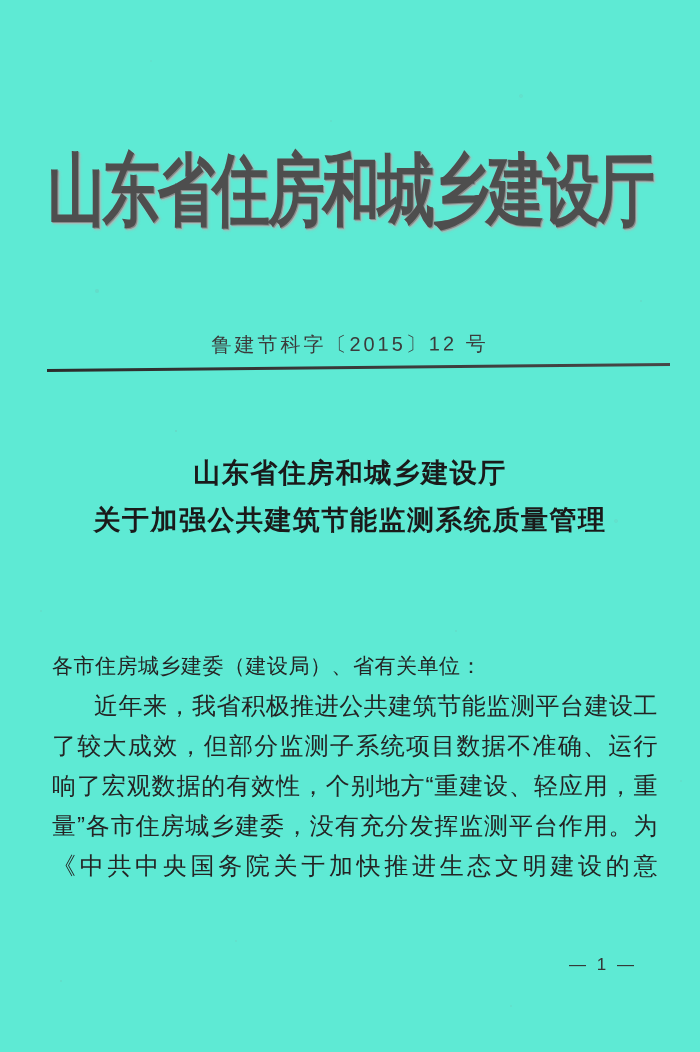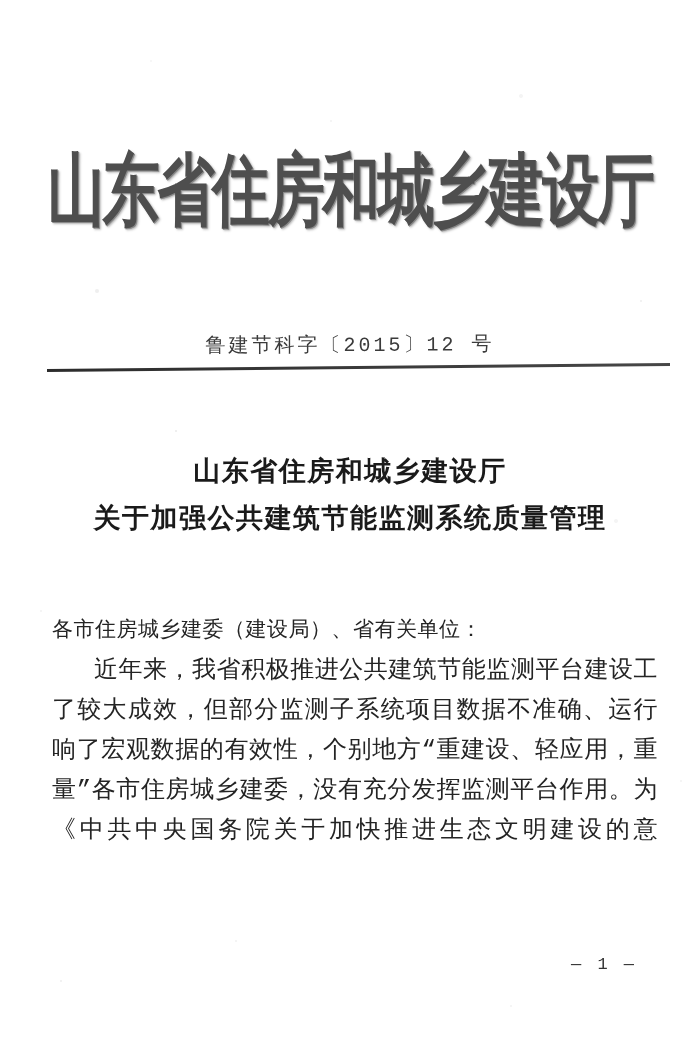--- a/index.html
+++ b/index.html
@@ -1,23 +1,23 @@
 <!DOCTYPE html>
 <html><head>
 <meta charset="utf-8">
 <style>
   * { box-sizing: border-box; margin: 0; padding: 0; }
   html, body { background: #e8e8e8; }
   .scan-page {
     position: relative;
     width: 700px;
     height: 1052px;
-    background: #ffffff;
+    background: #5eead4;
     overflow: hidden;
-    font-family: Liberation Mono, monospace;
+    font-family: Liberation Sans, sans-serif;
   }
   
   .speckles {
     position: absolute; top: 0; left: 0;
     width: 2px; height: 2px; border-radius: 50%;
     box-shadow:
       96px 290px 0 1px rgba(140,140,140,.14),
       175px 430px 0 0 rgba(140,140,140,.18),
       520px 95px 0 1px rgba(150,150,150,.10),
       640px 300px 0 0 rgba(140,140,140,.16),
@@ -69,21 +69,21 @@
   }
   .doc-title .t-line {
     font-size: 27px;
     line-height: 47px;
     font-weight: 700;
     letter-spacing: 1.5px;
     white-space: nowrap;
   }
   .body-block {
     position: absolute;
-    top: 611px; left: 52px;
+    top: 646px; left: 52px;
     width: 606px;
     color: #242424;
   }
   .salutation {
     font-size: 21px;
     line-height: 40px;
     height: 40px;
     letter-spacing: 0.5px;
     white-space: nowrap;
   }

